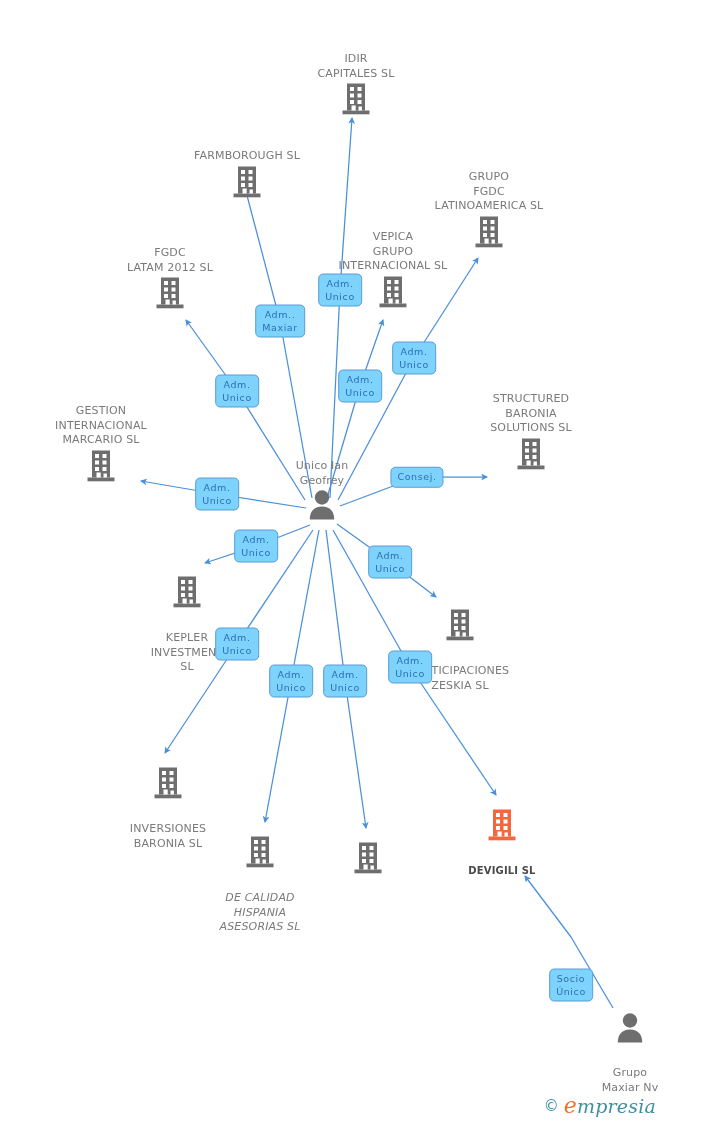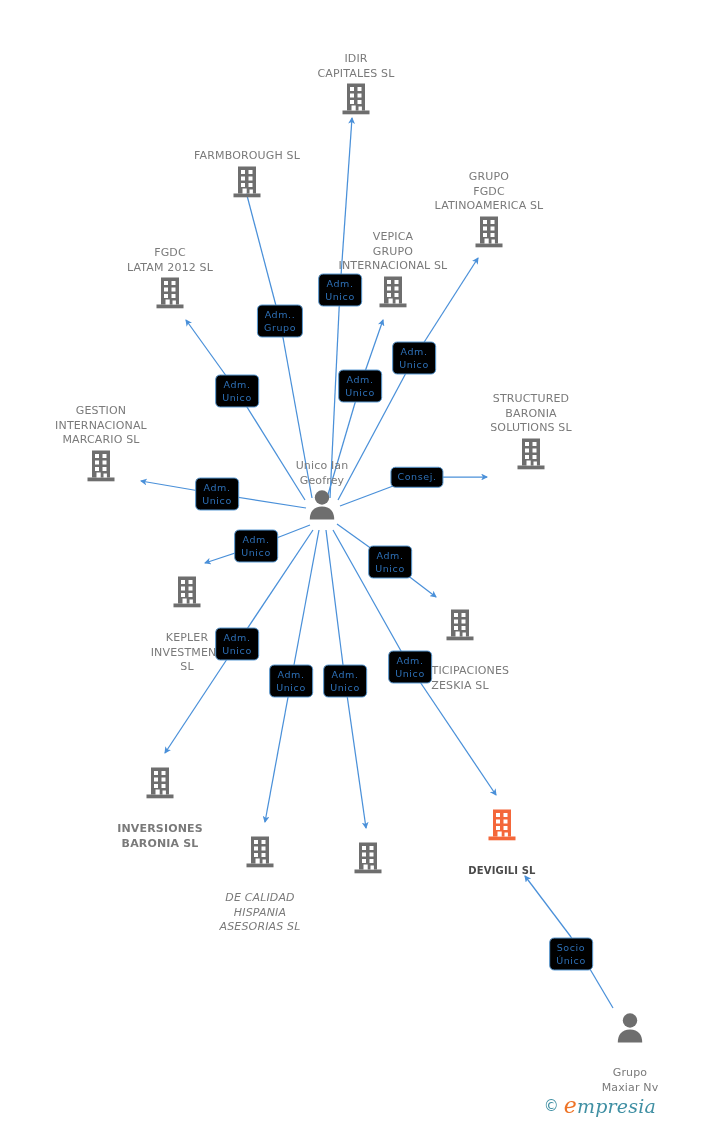--- a/index.html
+++ b/index.html
@@ -49,21 +49,21 @@
   .node .glyph {
     display: block;
     margin: 0 auto;
   }
   .node.caption-above .glyph { margin-top: 1px; }
   .node.caption-below .caption { margin-top: 18px; }
 
   .edge-label {
     position: absolute;
     transform: translate(-50%, -50%);
-    background: #000000;
+    background: #7dd3fc;
     border: 1.2px solid #5a9bd5;
     border-radius: 5px;
     color: #2d6fb5;
     font-size: 9.5px;
     line-height: 12.5px;
     letter-spacing: 0.6px;
     padding: 3px 6px 3px 6px;
     text-align: center;
     white-space: pre-line;
     font-family: "DejaVu Sans", "Liberation Sans", sans-serif;
@@ -282,21 +282,21 @@
             <rect x="9" y="11.5" width="4" height="4" fill="#ffffff"></rect>
             <rect x="16.5" y="11.5" width="4" height="4" fill="#ffffff"></rect>
             <rect x="9" y="18" width="4" height="4" fill="#ffffff"></rect>
             <rect x="16.5" y="18" width="4" height="4" fill="#ffffff"></rect>
             <rect x="10.5" y="23.5" width="4.2" height="5" fill="#ffffff"></rect>
             <rect x="17.5" y="24.5" width="3.4" height="4" fill="#ffffff"></rect>
           </svg></span>
         <div class="caption">PARTICIPACIONES
 ZESKIA SL</div>
       </div>
-      <div class="node caption-below" style="left: 160px; top: 766px; font-weight: bold;">
+      <div class="node caption-below" style="left: 168px; top: 766px;">
         <span class="glyph"><svg width="30" height="34" viewBox="0 0 30 34" xmlns="http://www.w3.org/2000/svg">
             <rect x="6" y="1.5" width="18" height="27" fill="#6e6e6e"></rect>
             <rect x="1.5" y="28.5" width="27" height="3.8" fill="#6e6e6e"></rect>
             <rect x="9" y="5" width="4" height="4" fill="#ffffff"></rect>
             <rect x="16.5" y="5" width="4" height="4" fill="#ffffff"></rect>
             <rect x="9" y="11.5" width="4" height="4" fill="#ffffff"></rect>
             <rect x="16.5" y="11.5" width="4" height="4" fill="#ffffff"></rect>
             <rect x="9" y="18" width="4" height="4" fill="#ffffff"></rect>
             <rect x="16.5" y="18" width="4" height="4" fill="#ffffff"></rect>
             <rect x="10.5" y="23.5" width="4.2" height="5" fill="#ffffff"></rect>
@@ -365,21 +365,21 @@
             <path d="M 15 17.5 C 6.5 17.5 2.8 23 2.8 30.5 L 27.2 30.5 C 27.2 23 23.5 17.5 15 17.5 Z" fill="#6e6e6e"></path>
           </svg></span>
         <div class="caption">Grupo
 Maxiar Nv</div>
       </div>
     </div>
   <div id="labels-layer">
       <div class="edge-label" style="left: 340px; top: 290px;">Adm.
 Unico</div>
       <div class="edge-label" style="left: 280px; top: 321px;">Adm..
-Grupo</div>
+Maxiar</div>
       <div class="edge-label" style="left: 237px; top: 391px;">Adm.
 Unico</div>
       <div class="edge-label" style="left: 360px; top: 386px;">Adm.
 Unico</div>
       <div class="edge-label" style="left: 414px; top: 358px;">Adm.
 Unico</div>
       <div class="edge-label" style="left: 217px; top: 494px;">Adm.
 Unico</div>
       <div class="edge-label" style="left: 417px; top: 477px;">Consej.</div>
       <div class="edge-label" style="left: 256px; top: 546px;">Adm.
@@ -387,21 +387,21 @@
       <div class="edge-label" style="left: 390px; top: 562px;">Adm.
 Unico</div>
       <div class="edge-label" style="left: 237px; top: 644px;">Adm.
 Unico</div>
       <div class="edge-label" style="left: 291px; top: 681px;">Adm.
 Unico</div>
       <div class="edge-label" style="left: 345px; top: 681px;">Adm.
 Unico</div>
       <div class="edge-label" style="left: 410px; top: 667px;">Adm.
 Unico</div>
-      <div class="edge-label" style="left: 571px; top: 954px;">Socio
+      <div class="edge-label" style="left: 571px; top: 985px;">Socio
 Único</div>
     </div>
 
   <div class="watermark">
     <span class="copy">©</span>
     <span class="brand"><span class="lead">e</span><span>mpresia</span></span>
   </div>
 
 </div>
 

